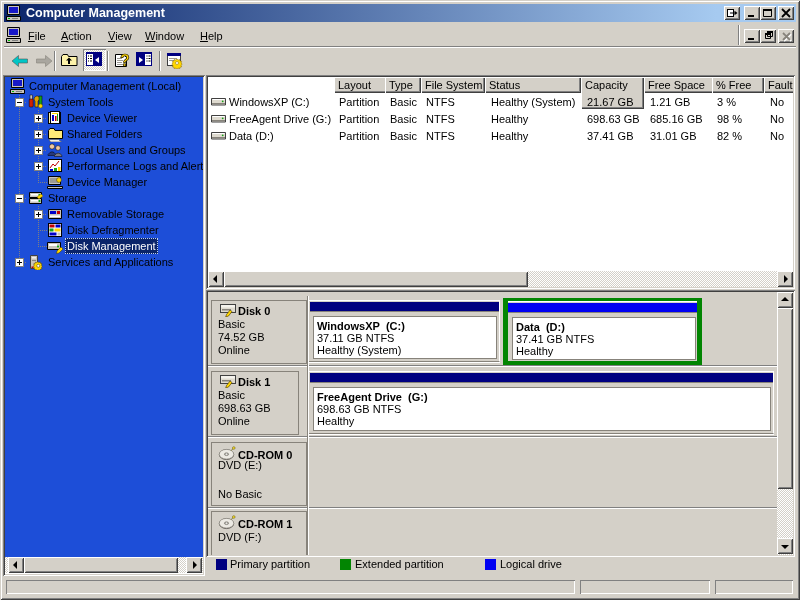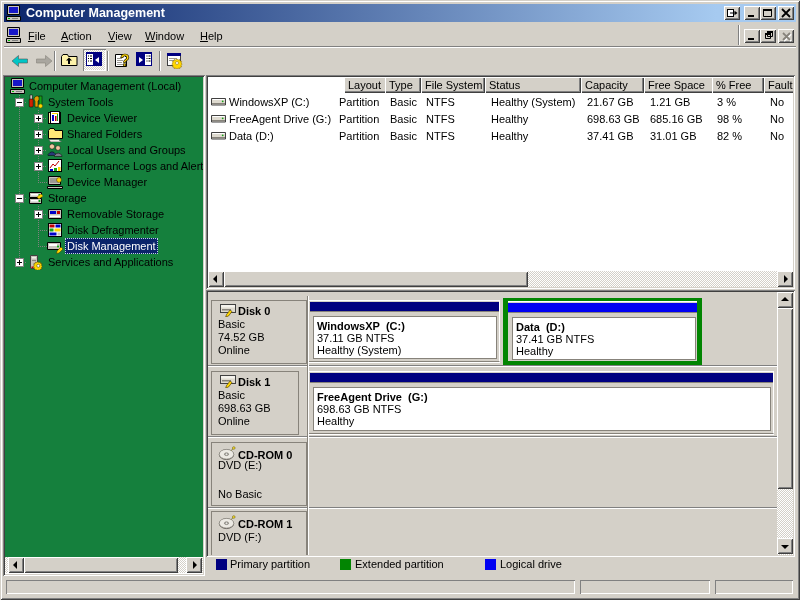--- a/index.html
+++ b/index.html
@@ -140,21 +140,21 @@
       <rect x="3" y="8" width="6" height="1" fill="#9c9a94"></rect>
       <path d="M11 8l1.2 1 1.5-.6.4 1.6 1.6.4-.6 1.5 1 1.2-1 1.2.6 1.5-1.6.4-.4 1.6-1.5-.6-1.2 1-1.2-1-1.5.6-.4-1.6-1.6-.4.6-1.5-1-1.2 1-1.2-.6-1.5 1.6-.4.4-1.6 1.5.6z" fill="#ffd700" stroke="#806000" stroke-width=".5" transform="translate(0,-1)"></path>
       <circle cx="11" cy="12" r="1.5" fill="#fff" stroke="#806000" stroke-width=".5" transform="translate(0,-1)"></circle>
     </svg>
 </div>
 <div class="abs etchv" style="left:54px;top:51px;width:0;height:20px"></div>
 <div class="abs etchv" style="left:107px;top:51px;width:0;height:20px"></div>
 <div class="abs etchv" style="left:159px;top:51px;width:0;height:20px"></div>
 
 <div class="abs sunk" style="left:3px;top:75px;width:202px;height:501px;background:#fff"></div>
-<div class="abs" id="tree" style="left:5px;top:77px;width:198px;height:480px;overflow:hidden;background:#15803d">
+<div class="abs" id="tree" style="left:5px;top:77px;width:198px;height:480px;overflow:hidden;background:#1d4ed8">
  <div class="dotv" style="left:14px;top:10px;height:176px"></div>
  <div class="dotv" style="left:33px;top:33px;height:72px"></div>
  <div class="dotv" style="left:33px;top:129px;height:40px"></div>
  <div class="doth" style="left:14px;top:25px;width:8px"></div>
  <div class="doth" style="left:38px;top:41px;width:4px"></div>
  <div class="doth" style="left:38px;top:57px;width:4px"></div>
  <div class="doth" style="left:38px;top:73px;width:4px"></div>
  <div class="doth" style="left:38px;top:89px;width:4px"></div>
  <div class="doth" style="left:33px;top:105px;width:9px"></div>
  <div class="doth" style="left:14px;top:121px;width:8px"></div>
@@ -295,25 +295,25 @@
       <i class="arr" style="left:5px;top:4px;border:4px solid transparent;border-right-color:#000;border-left-width:0"></i>
     </div>
  <div class="thumb" style="left:19px;top:0;width:154px;height:16px"></div>
  <div class="sbtn" style="left:181px;top:0;width:16px;height:16px">
       <i class="arr" style="left:7px;top:4px;border:4px solid transparent;border-left-color:#000;border-right-width:0"></i>
     </div>
 </div>
 
 <div class="abs sunk" style="left:206px;top:75px;width:589px;height:214px;background:#fff"></div>
 <div class="abs" id="list" style="left:208px;top:77px;width:585px;height:194px;background:#fff;overflow:hidden">
- <div class="hdr cell" style="left:136px;top:0;width:65px;height:16px">Layout</div>
+ <div class="hdr cell" style="left:126px;top:0;width:65px;height:16px">Layout</div>
  <div class="hdr cell" style="left:177px;top:0;width:36px;height:16px">Type</div>
  <div class="hdr cell" style="left:213px;top:0;width:64px;height:16px">File System</div>
  <div class="hdr cell" style="left:277px;top:0;width:96px;height:16px">Status</div>
- <div class="hdr cell" style="left:373px;top:0;width:63px;height:16px">Capacity</div>
+ <div class="hdr cell" style="left:373px;top:0;width:63px;height:32px">Capacity</div>
  <div class="hdr cell" style="left:436px;top:0;width:84px;height:16px">Free Space</div>
  <div class="hdr cell" style="left:504px;top:0;width:52px;height:16px">% Free</div>
  <div class="hdr cell" style="left:556px;top:0;width:60px;height:16px">Fault</div>
  <div class="lrow" style="top:17px">
       <span class="vic" style="left:3px"><svg width="16" height="16">
           <path d="M.5 4.5h14v6.5h-14z" fill="#dedacf" stroke="#404040"></path>
           <path d="M1.5 5.5h12" stroke="#fff"></path>
           <path d="M1 9.5h13" stroke="#87837b"></path>
           <circle cx="11.7" cy="7.3" r=".9" fill="#18a018"></circle>
         </svg></span>

